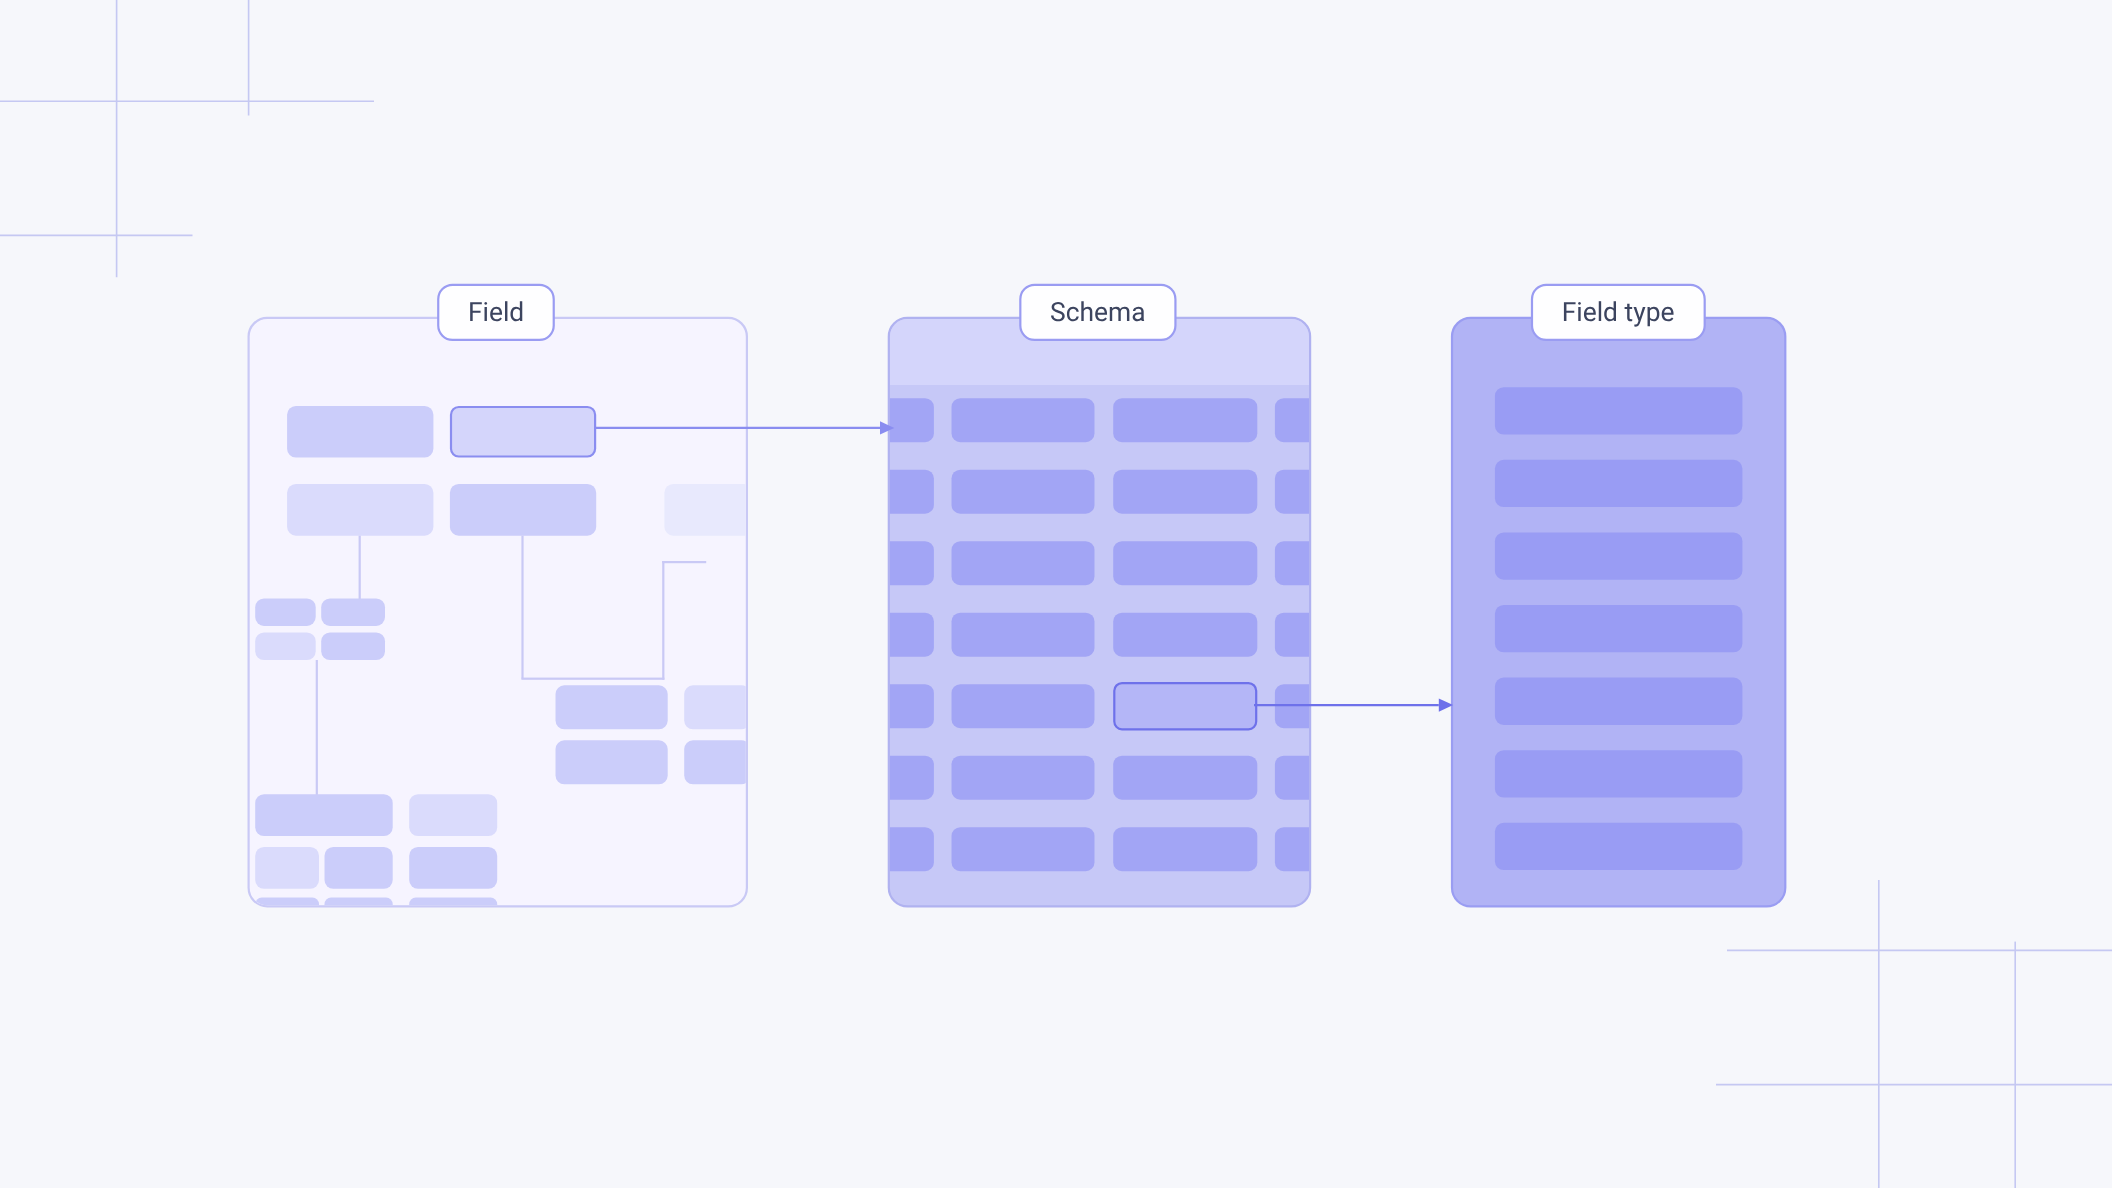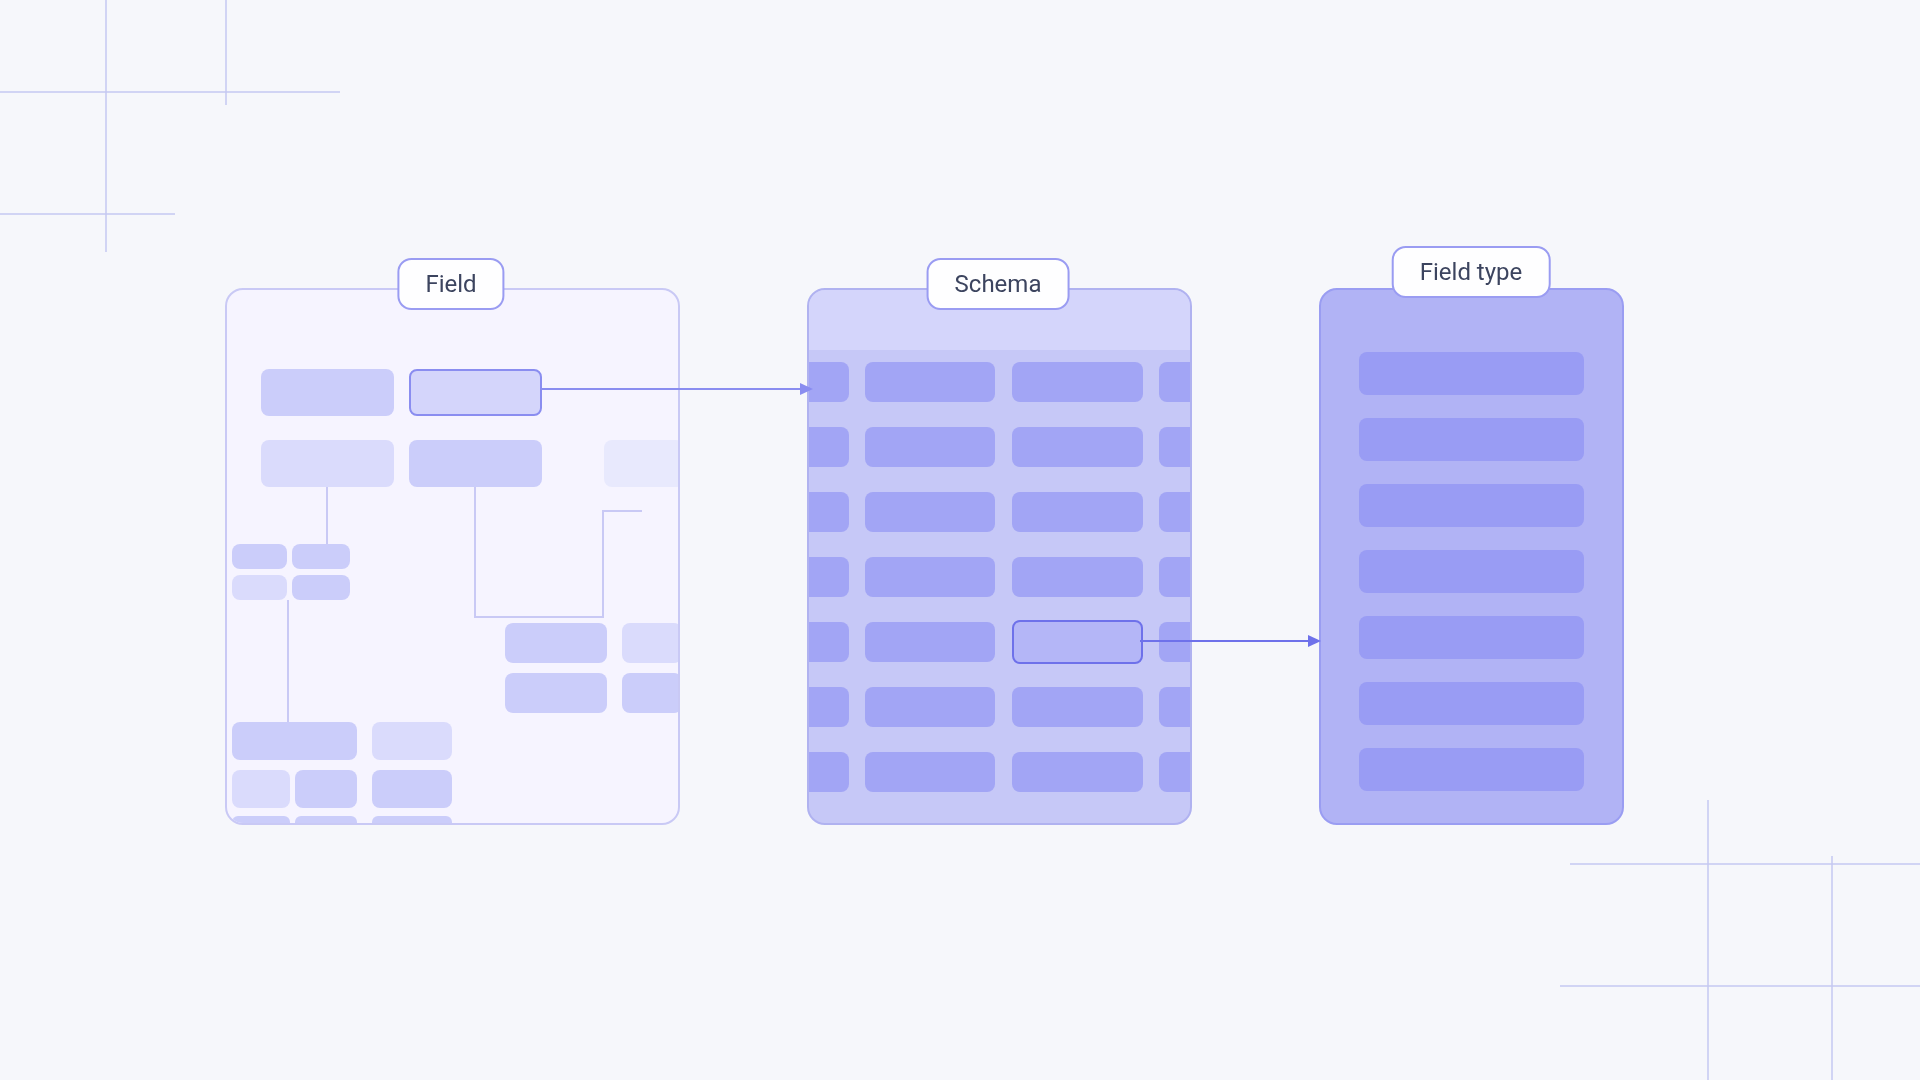--- a/index.html
+++ b/index.html
@@ -231,13 +231,13 @@
   <polygon points="260,9 273,15 260,21"></polygon>
 </svg>
 
 <svg class="arrow" style="left:1140px;top:626px;width:190px;height:30px">
   <line x1="0" y1="15" x2="168" y2="15" style="stroke:#6e71ea"></line>
   <polygon points="168,9 181,15 168,21" style="fill:#6e71ea"></polygon>
 </svg>
 
 <div class="pill" style="left:451px;top:258px">Field</div>
 <div class="pill" style="left:998px;top:258px">Schema</div>
-<div class="pill" style="left:1471px;top:246px">Field type</div>
+<div class="pill" style="left:1471px;top:258px">Field type</div>
 
 </body></html>

